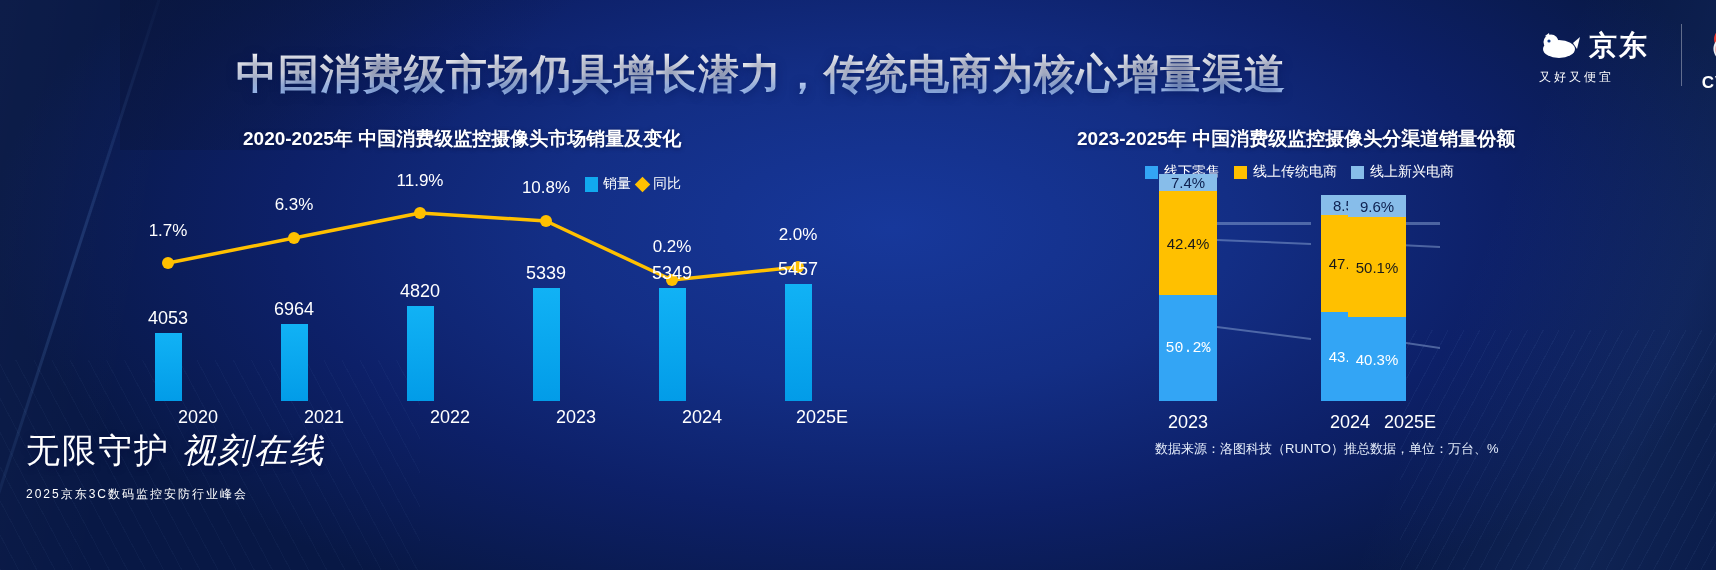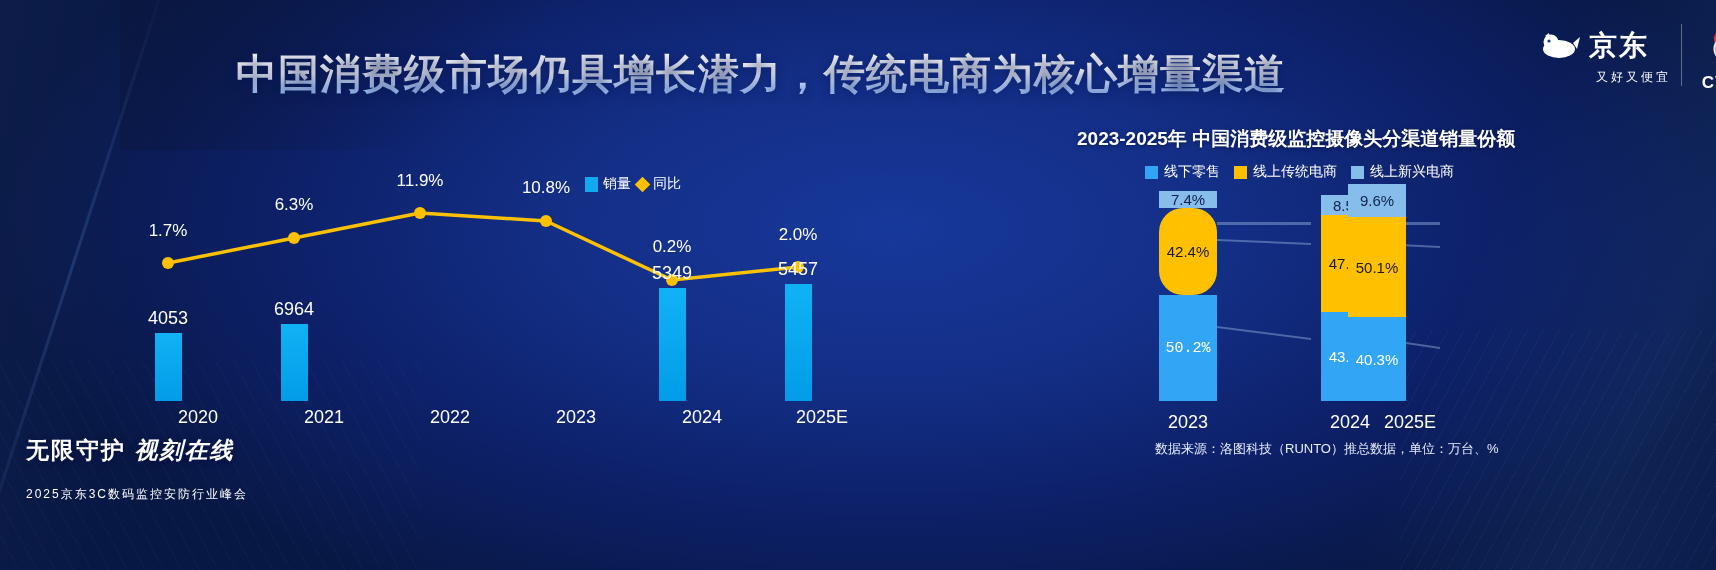--- a/index.html
+++ b/index.html
@@ -37,21 +37,21 @@
     -webkit-background-clip:text;background-clip:text;color:transparent;
     text-shadow:0 2px 10px rgba(0,20,80,.55);
     white-space:nowrap;
   }
 
   
   .jd-logo{position:absolute;left:1539px;top:26px;width:132px;height:62px;}
   .jd-row{display:flex;align-items:center;gap:8px;height:40px;}
   .jd-mark{width:42px;height:30px;position:relative;}
   .jd-text{color:#fff;font-size:28px;font-weight:bold;letter-spacing:2px;line-height:30px;}
-  .jd-sub{color:#ffffff;font-size:12px;letter-spacing:3px;margin-top:3px;text-align:right;width:132px;}
+  .jd-sub{color:#ffffff;font-size:12px;letter-spacing:3px;margin-top:3px;text-align:left;width:132px;}
   .divider-v{position:absolute;left:1681px;top:24px;width:1px;height:62px;background:rgba(255,255,255,.35);}
   .cvia{position:absolute;left:1692px;top:22px;width:64px;height:68px;}
   .cvia-text{color:#fff;font-size:17px;font-weight:bold;letter-spacing:1px;text-align:center;margin-top:3px;}
 
   
   .panel-title{
     position:absolute;color:#ffffff;font-size:19px;font-weight:bold;white-space:nowrap;
     text-shadow:0 1px 4px rgba(0,10,50,.6);
   }
   #left-title{left:243px;top:126px;}
@@ -86,21 +86,21 @@
   .seg.trad{background:#ffc000;color:#1a1a1a;}
   .seg.off{background:#33a5f5;color:#ffffff;}
   .rx-lab{position:absolute;bottom:2px;width:100px;text-align:center;color:#fff;font-size:18px;}
 
   .source{
     position:absolute;left:1155px;top:440px;color:#e6eefc;font-size:13px;white-space:nowrap;
   }
 
   
   .event{position:absolute;left:26px;top:430px;width:320px;height:80px;}
-  .event-main{font-size:23px;font-weight:bold;color:#ffffff;letter-spacing:2px;
+  .event-main{font-size:34px;font-weight:normal;color:#ffffff;letter-spacing:2px;
     text-shadow:0 2px 6px rgba(0,10,60,.7);line-height:40px;}
   .event-main .it{font-style:italic;}
   .event-sub{margin-top:16px;font-size:12px;letter-spacing:2px;color:#ffffff;}
 </style>
 </head>
 <body>
 
 <div class="stage">
 
   <div class="streak s1"></div>
@@ -133,20 +133,21 @@
     <span>
       <svg width="64" height="44" viewBox="0 0 64 44">
         <path d="M32 4 C20 10 20 20 26 26 C31 31 34 36 32 41 C44 35 44 24 38 18 C33 13 30 9 32 4 Z" fill="#e8392f"></path>
         <path d="M32 4 C44 9 45 20 39 26 C34 31 31 36 32 41 C20 35 19 24 25 18 C30 13 34 9 32 4 Z" fill="#ffffff" opacity="0.92"></path>
         <path d="M32 6 C42 11 43 21 37 26 C32 31 30 35 32 40 C22 35 21 24 27 19 C32 14 34 11 32 6 Z" fill="#e8392f" opacity="0.55"></path>
       </svg>
     </span>
     <div class="cvia-text">CVIA</div>
   </div>
 
+  <div class="panel-title" id="left-title">2020-2025年 中国消费级监控摄像头市场销量及变化</div>
 
   <div class="left-chart">
 
     <div class="lc-legend">
       <span class="lg-item">
         <span class="sw-bar"></span>
         <span>销量</span>
       </span>
       <span class="lg-item">
         <span class="sw-line"></span>
@@ -173,20 +174,28 @@
 
     <div class="bars">
       <div class="bar-col" style="left:-12px;">
         <div class="bar-val">4053</div>
         <div class="bar-rect" style="height:68px;"></div>
       </div>
       <div class="bar-col" style="left:114px;">
         <div class="bar-val">6964</div>
         <div class="bar-rect" style="height:77px;"></div>
       </div>
+      <div class="bar-col" style="left:240px;">
+        <div class="bar-val">4820</div>
+        <div class="bar-rect" style="height:95px;"></div>
+      </div>
+      <div class="bar-col" style="left:366px;">
+        <div class="bar-val">5339</div>
+        <div class="bar-rect" style="height:113px;"></div>
+      </div>
       <div class="bar-col" style="left:492px;">
         <div class="bar-val">5349</div>
         <div class="bar-rect" style="height:113px;"></div>
       </div>
       <div class="bar-col" style="left:618px;">
         <div class="bar-val">5457</div>
         <div class="bar-rect" style="height:117px;"></div>
       </div>
     </div>
 
@@ -223,37 +232,37 @@
       <path d="M197,27 L291,27 L291,30 L197,30 Z" fill="#9ab4dd" opacity="0.45"></path>
       <path d="M197,44 L291,48 L291,50 L197,46 Z" fill="#9ab4dd" opacity="0.45"></path>
       <path d="M197,131 L291,143 L291,145 L197,133 Z" fill="#9ab4dd" opacity="0.45"></path>
       <path d="M359,27 L420,27 L420,30 L359,30 Z" fill="#9ab4dd" opacity="0.45"></path>
       <path d="M359,48 L420,51 L420,53 L359,50 Z" fill="#9ab4dd" opacity="0.45"></path>
       <path d="M359,143 L420,152 L420,154 L359,145 Z" fill="#9ab4dd" opacity="0.45"></path>
     </svg>
 
     <div class="stack-col" style="left:139px;">
       <div class="seg new" style="height:17px;">7.4%</div>
-      <div class="seg trad" style="height:87px;border-radius:24px;">42.4%</div>
+      <div class="seg trad" style="height:104px;">42.4%</div>
       <div class="seg off" style="height:106px;font-family:Liberation Mono, monospace;">50.2%</div>
     </div>
     <div class="stack-col" style="left:301px;">
       <div class="seg new" style="height:20px;">8.5%</div>
       <div class="seg trad" style="height:97px;">47.6%</div>
       <div class="seg off" style="height:89px;">43.9%</div>
     </div>
 
     <div class="rx-lab" style="left:118px;">2023</div>
     <div class="rx-lab" style="left:280px;">2024</div>
     <div class="rx-lab" style="left:340px;">2025E</div>
   </div>
 
   <div class="right-chart" style="left:1340px;width:120px;">
     <div class="stack-col" style="left:8px;">
-      <div class="seg new" style="height:33px;">9.6%</div>
+      <div class="seg new" style="height:22px;">9.6%</div>
       <div class="seg trad" style="height:100px;">50.1%</div>
       <div class="seg off" style="height:84px;">40.3%</div>
     </div>
   </div>
 
   <div class="source">数据来源：洛图科技（RUNTO）推总数据，单位：万台、%</div>
 
   <div class="event">
     <div class="event-main">
       <span>无限守护</span>

